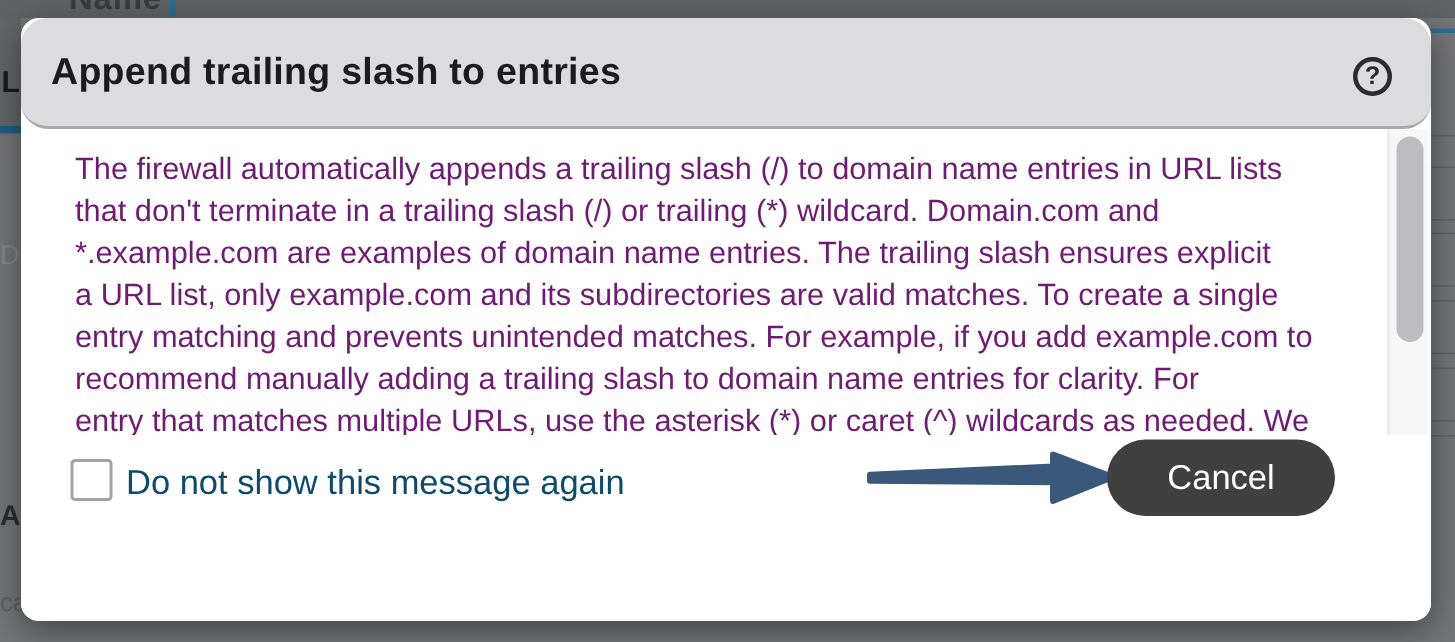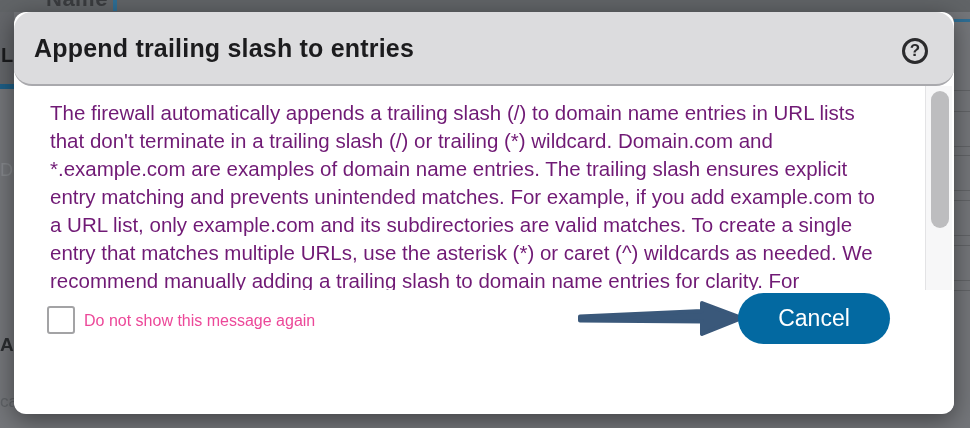--- a/index.html
+++ b/index.html
@@ -56,26 +56,26 @@
     position:absolute;left:5px;top:5px;width:18px;height:137px;
     background:#bdbdbf;border-radius:9px;
   }
   .modal-footer{position:relative;height:122px;background:#ffffff;}
   .checkbox{
     position:absolute;left:33px;top:16px;width:28px;height:28px;
     background:#ffffff;border:2px solid #a3a3a5;border-radius:3px;cursor:pointer;
   }
   .checkbox-label{
     position:absolute;left:70px;top:16px;height:28px;line-height:30px;
-    font-size:16px;color:#ec4899;cursor:pointer;
+    font-size:23px;color:#0c4a6e;cursor:pointer;
   }
   .arrow-svg{position:absolute;left:562px;top:4px;}
   .cancel-btn{
     position:absolute;left:724px;top:3px;width:152px;height:51px;
-    background:#0369a1;border:none;border-radius:26px;
+    background:#404040;border:none;border-radius:26px;
     color:#ffffff;font-size:23px;font-family:"Liberation Sans",sans-serif;
     cursor:pointer;
   }
 </style>
 </head>
 <body>
 
 <div class="stage">
 
   <div class="bg-topbar"></div>
@@ -106,24 +106,24 @@
       <div class="help-btn">
         <span>?</span>
       </div>
     </div>
 
     <div class="modal-body">
       <div class="body-text">
         <div>The firewall automatically appends a trailing slash (/) to domain name entries in URL lists</div>
         <div>that don't terminate in a trailing slash (/) or trailing (*) wildcard. Domain.com and</div>
         <div>*.example.com are examples of domain name entries. The trailing slash ensures explicit</div>
+        <div>a URL list, only example.com and its subdirectories are valid matches. To create a single</div>
         <div>entry matching and prevents unintended matches. For example, if you add example.com to</div>
-        <div>a URL list, only example.com and its subdirectories are valid matches. To create a single</div>
+        <div>recommend manually adding a trailing slash to domain name entries for clarity. For</div>
         <div>entry that matches multiple URLs, use the asterisk (*) or caret (^) wildcards as needed. We</div>
-        <div>recommend manually adding a trailing slash to domain name entries for clarity. For</div>
       </div>
       <div class="scroll-track">
         <div class="scroll-thumb"></div>
       </div>
     </div>
 
     <div class="modal-footer">
       <div class="checkbox"></div>
       <span class="checkbox-label">Do not show this message again</span>
 

